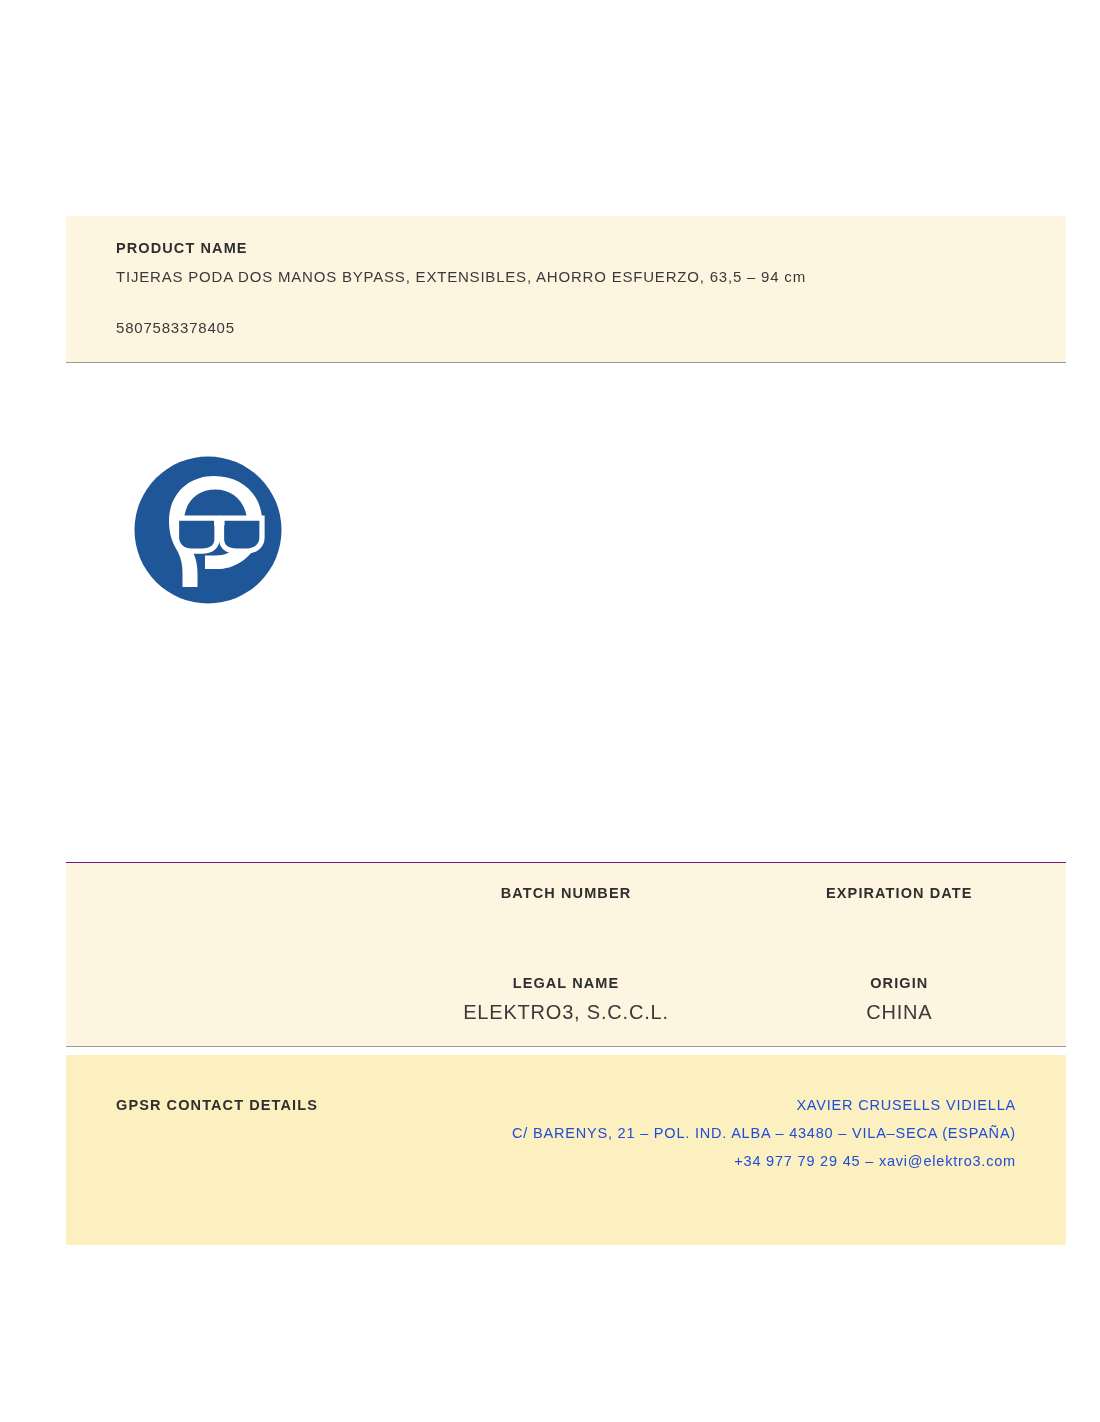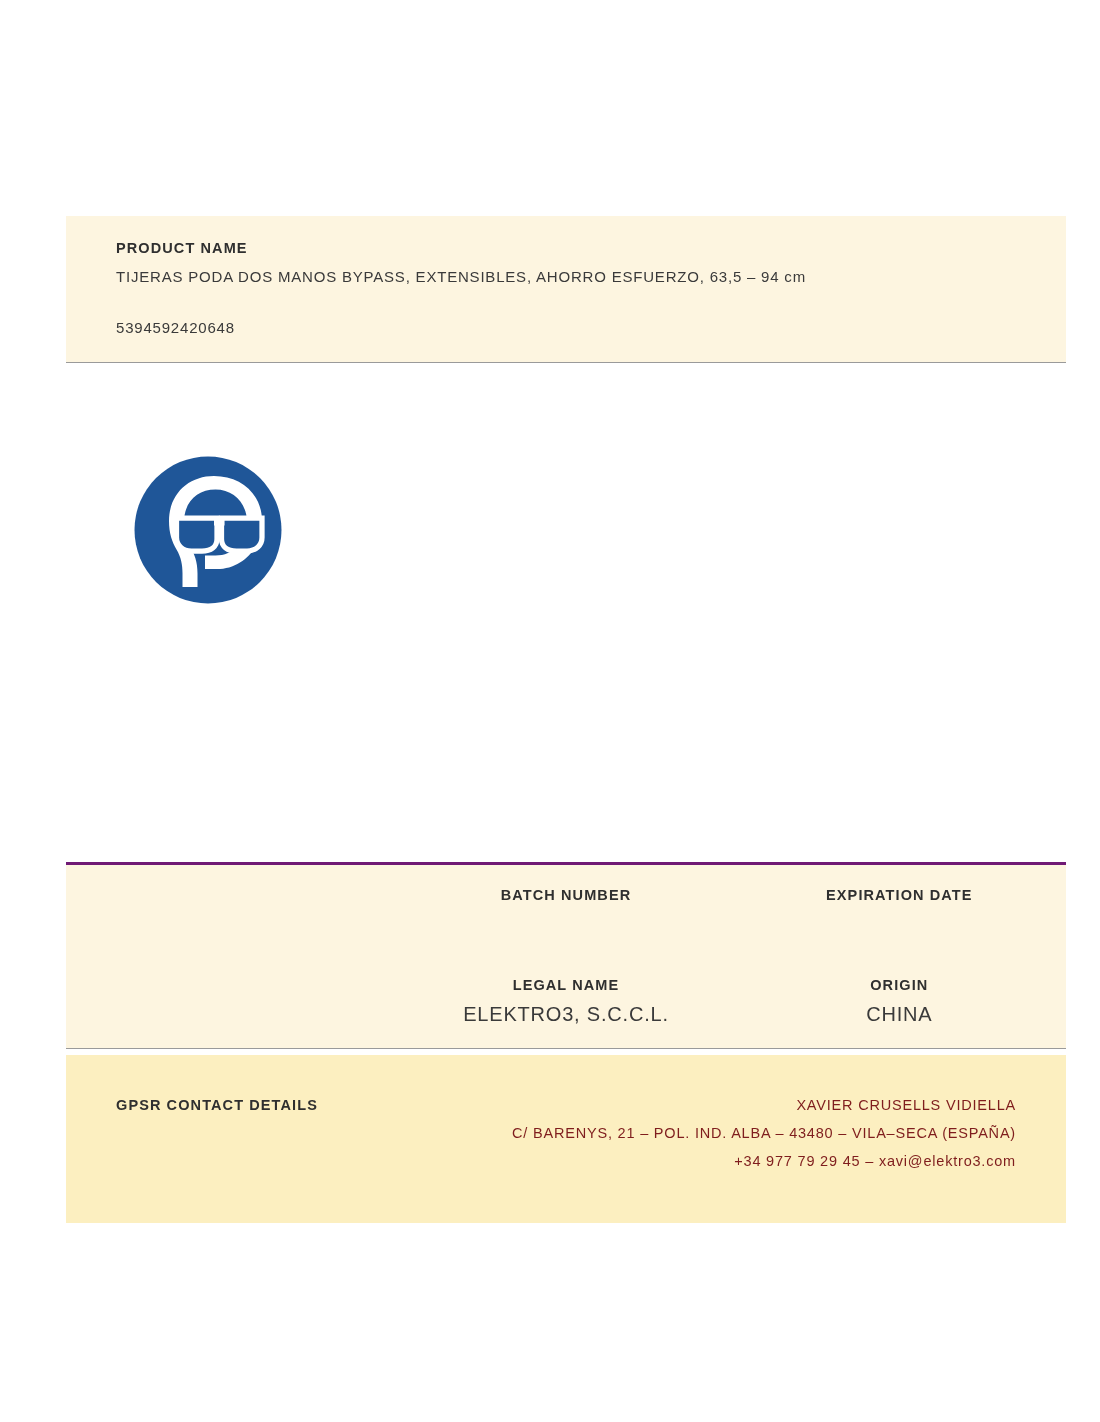--- a/index.html
+++ b/index.html
@@ -69,21 +69,21 @@
     height: 150px;
   }
 
   
   .meta-block {
     position: absolute;
     left: 50px;
     top: 862px;
     width: 1000px;
     background: #fdf5e0;
-    border-top: 3px solid #701a75;
+    border-top: 1px solid #701a75;
     border-bottom: 1px solid #9a9a9a;
     box-sizing: border-box;
     padding: 22px 0 22px 0;
   }
   .meta-row {
     display: flex;
     width: 100%;
   }
   .meta-cell {
     width: 33.333%;
@@ -108,53 +108,53 @@
   }
   .meta-row.first .meta-value { min-height: 18px; }
   .meta-spacer { height: 46px; }
 
   
   .gpsr-block {
     position: absolute;
     left: 50px;
     top: 1055px;
     width: 1000px;
-    height: 168px;
+    height: 190px;
     background: #fcefc0;
     box-sizing: border-box;
     padding: 36px 50px 0 50px;
   }
   .gpsr-label {
     position: absolute;
     left: 50px;
     top: 42px;
     font-size: 14.5px;
     font-weight: bold;
     letter-spacing: 1.1px;
     color: #2f2f2f;
   }
   .gpsr-lines {
     text-align: right;
     font-size: 14.5px;
     letter-spacing: 0.8px;
-    color: #7f1d1d;
+    color: #1d4ed8;
     line-height: 28px;
   }
   .gpsr-lines div { margin: 0; }
 </style>
 </head>
 <body>
 
 <div class="page">
 
   <div class="product-block">
     <p class="field-label">PRODUCT NAME</p>
     <p class="field-value">TIJERAS PODA DOS MANOS BYPASS, EXTENSIBLES, AHORRO ESFUERZO, 63,5 – 94 cm</p>
     <div class="field-gap"></div>
-    <p class="field-value">5394592420648</p>
+    <p class="field-value">5807583378405</p>
   </div>
 
   <div class="picto-area">
     <svg class="picto" viewBox="0 0 200 200">
       <circle cx="100" cy="100" r="98" fill="#1f5698"></circle>
 
       <path d="M108 28
                C 74 28, 48 52, 48 88
                C 48 104, 52 116, 58 126
                C 64 136, 66 146, 66 158

